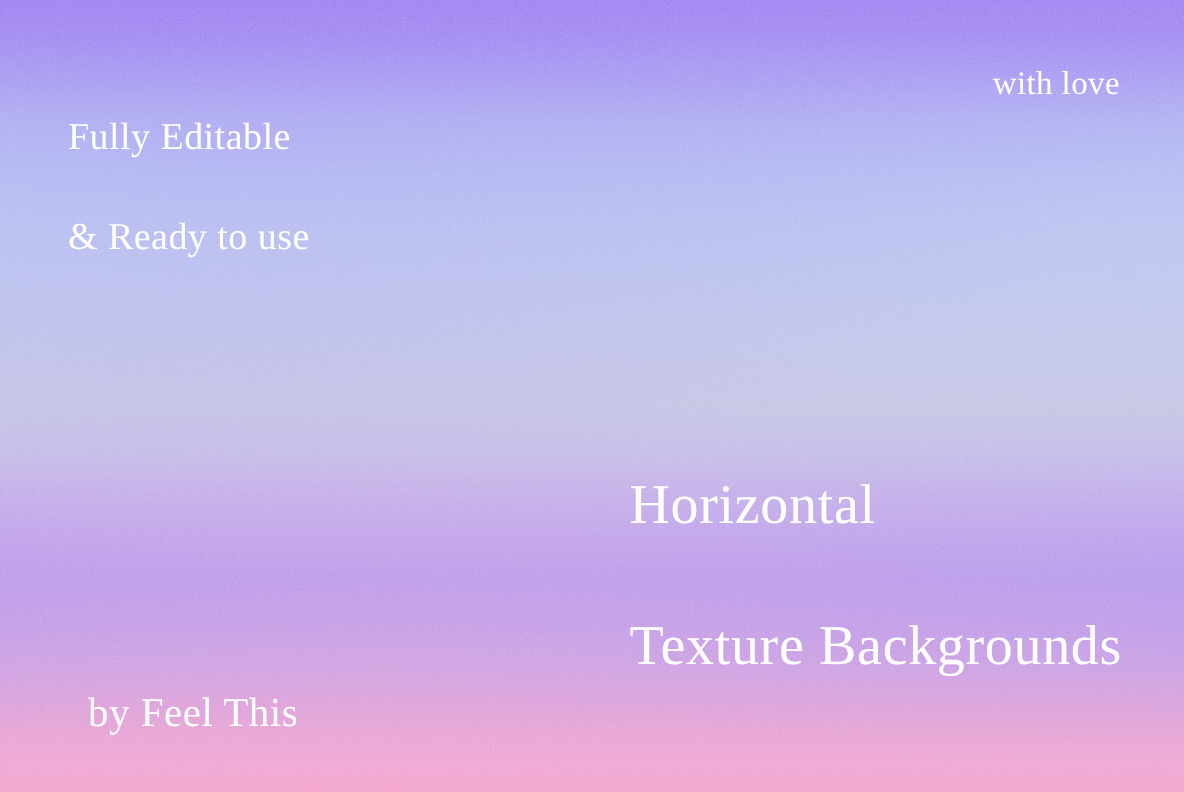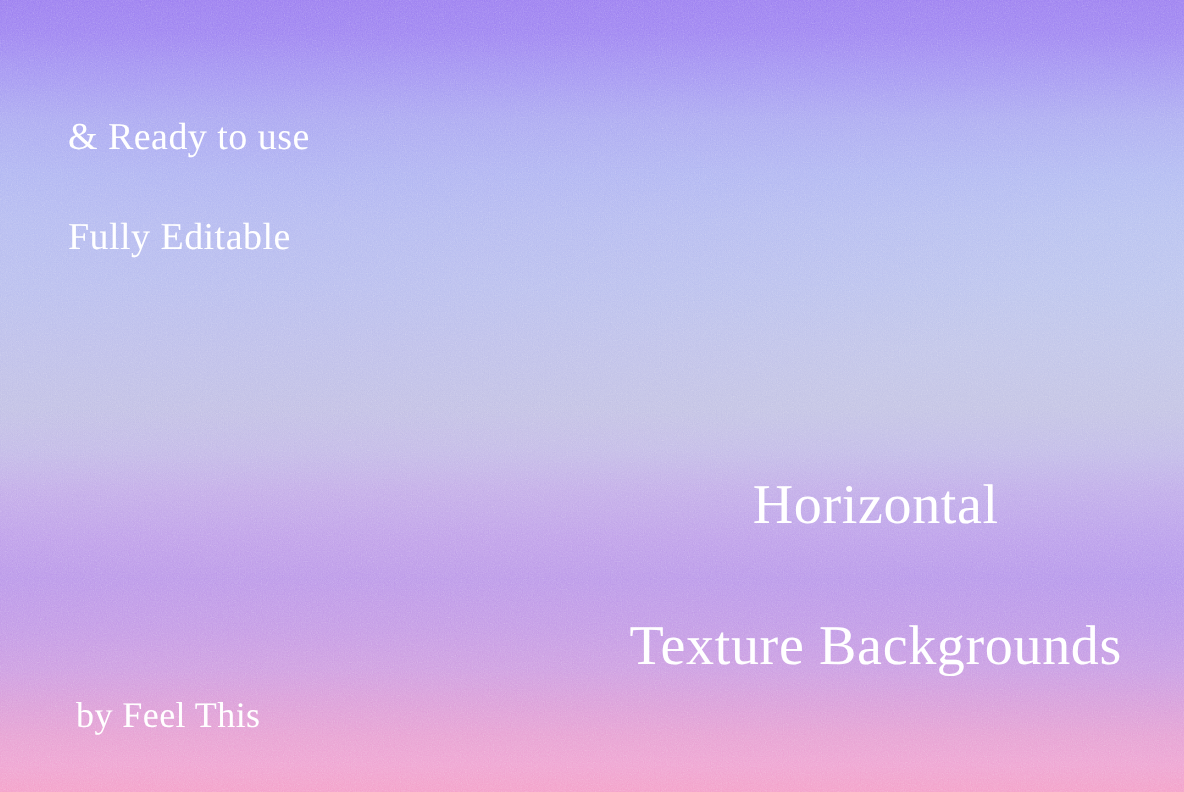--- a/index.html
+++ b/index.html
@@ -103,32 +103,32 @@
   }
 
   .with-love {
     right: 64px;
     top: 66px;
     font-size: 33px;
     text-align: right;
   }
 
   .credit {
-    left: 76px;
+    left: 88px;
     bottom: 56px;
-    font-size: 36px;
+    font-size: 41px;
     text-align: left;
   }
 
   .headline {
     right: 62px;
     bottom: 40px;
     font-size: 56px;
     line-height: 1.26;
-    text-align: center;
+    text-align: left;
     margin-left: 36px;
   }
 
   .headline .hl-line {
     display: block;
   }
 
   .tagline .tl-line {
     display: block;
   }
@@ -157,24 +157,25 @@
       <feTurbulence type="fractalNoise" baseFrequency="1.6" numOctaves="2" seed="19" stitchTiles="stitch"></feTurbulence>
       <feColorMatrix type="saturate" values="0"></feColorMatrix>
       <feComponentTransfer>
         <feFuncA type="linear" slope="0.7" intercept="0"></feFuncA>
       </feComponentTransfer>
     </filter>
     <rect width="100%" height="100%" filter="url(#grainFilterFine)"></rect>
   </svg>
 
   <div class="text-block tagline">
+    <span class="tl-line">Fully Editable</span>
     <span class="tl-line">&amp; Ready to use</span>
-    <span class="tl-line">Fully Editable</span>
   </div>
 
+  <div class="text-block with-love">with love</div>
 
   <div class="text-block credit">by Feel This</div>
 
   <div class="text-block headline">
     <span class="hl-line">Horizontal</span>
     <span class="hl-line">Texture Backgrounds</span>
   </div>
 
 </div>
 

